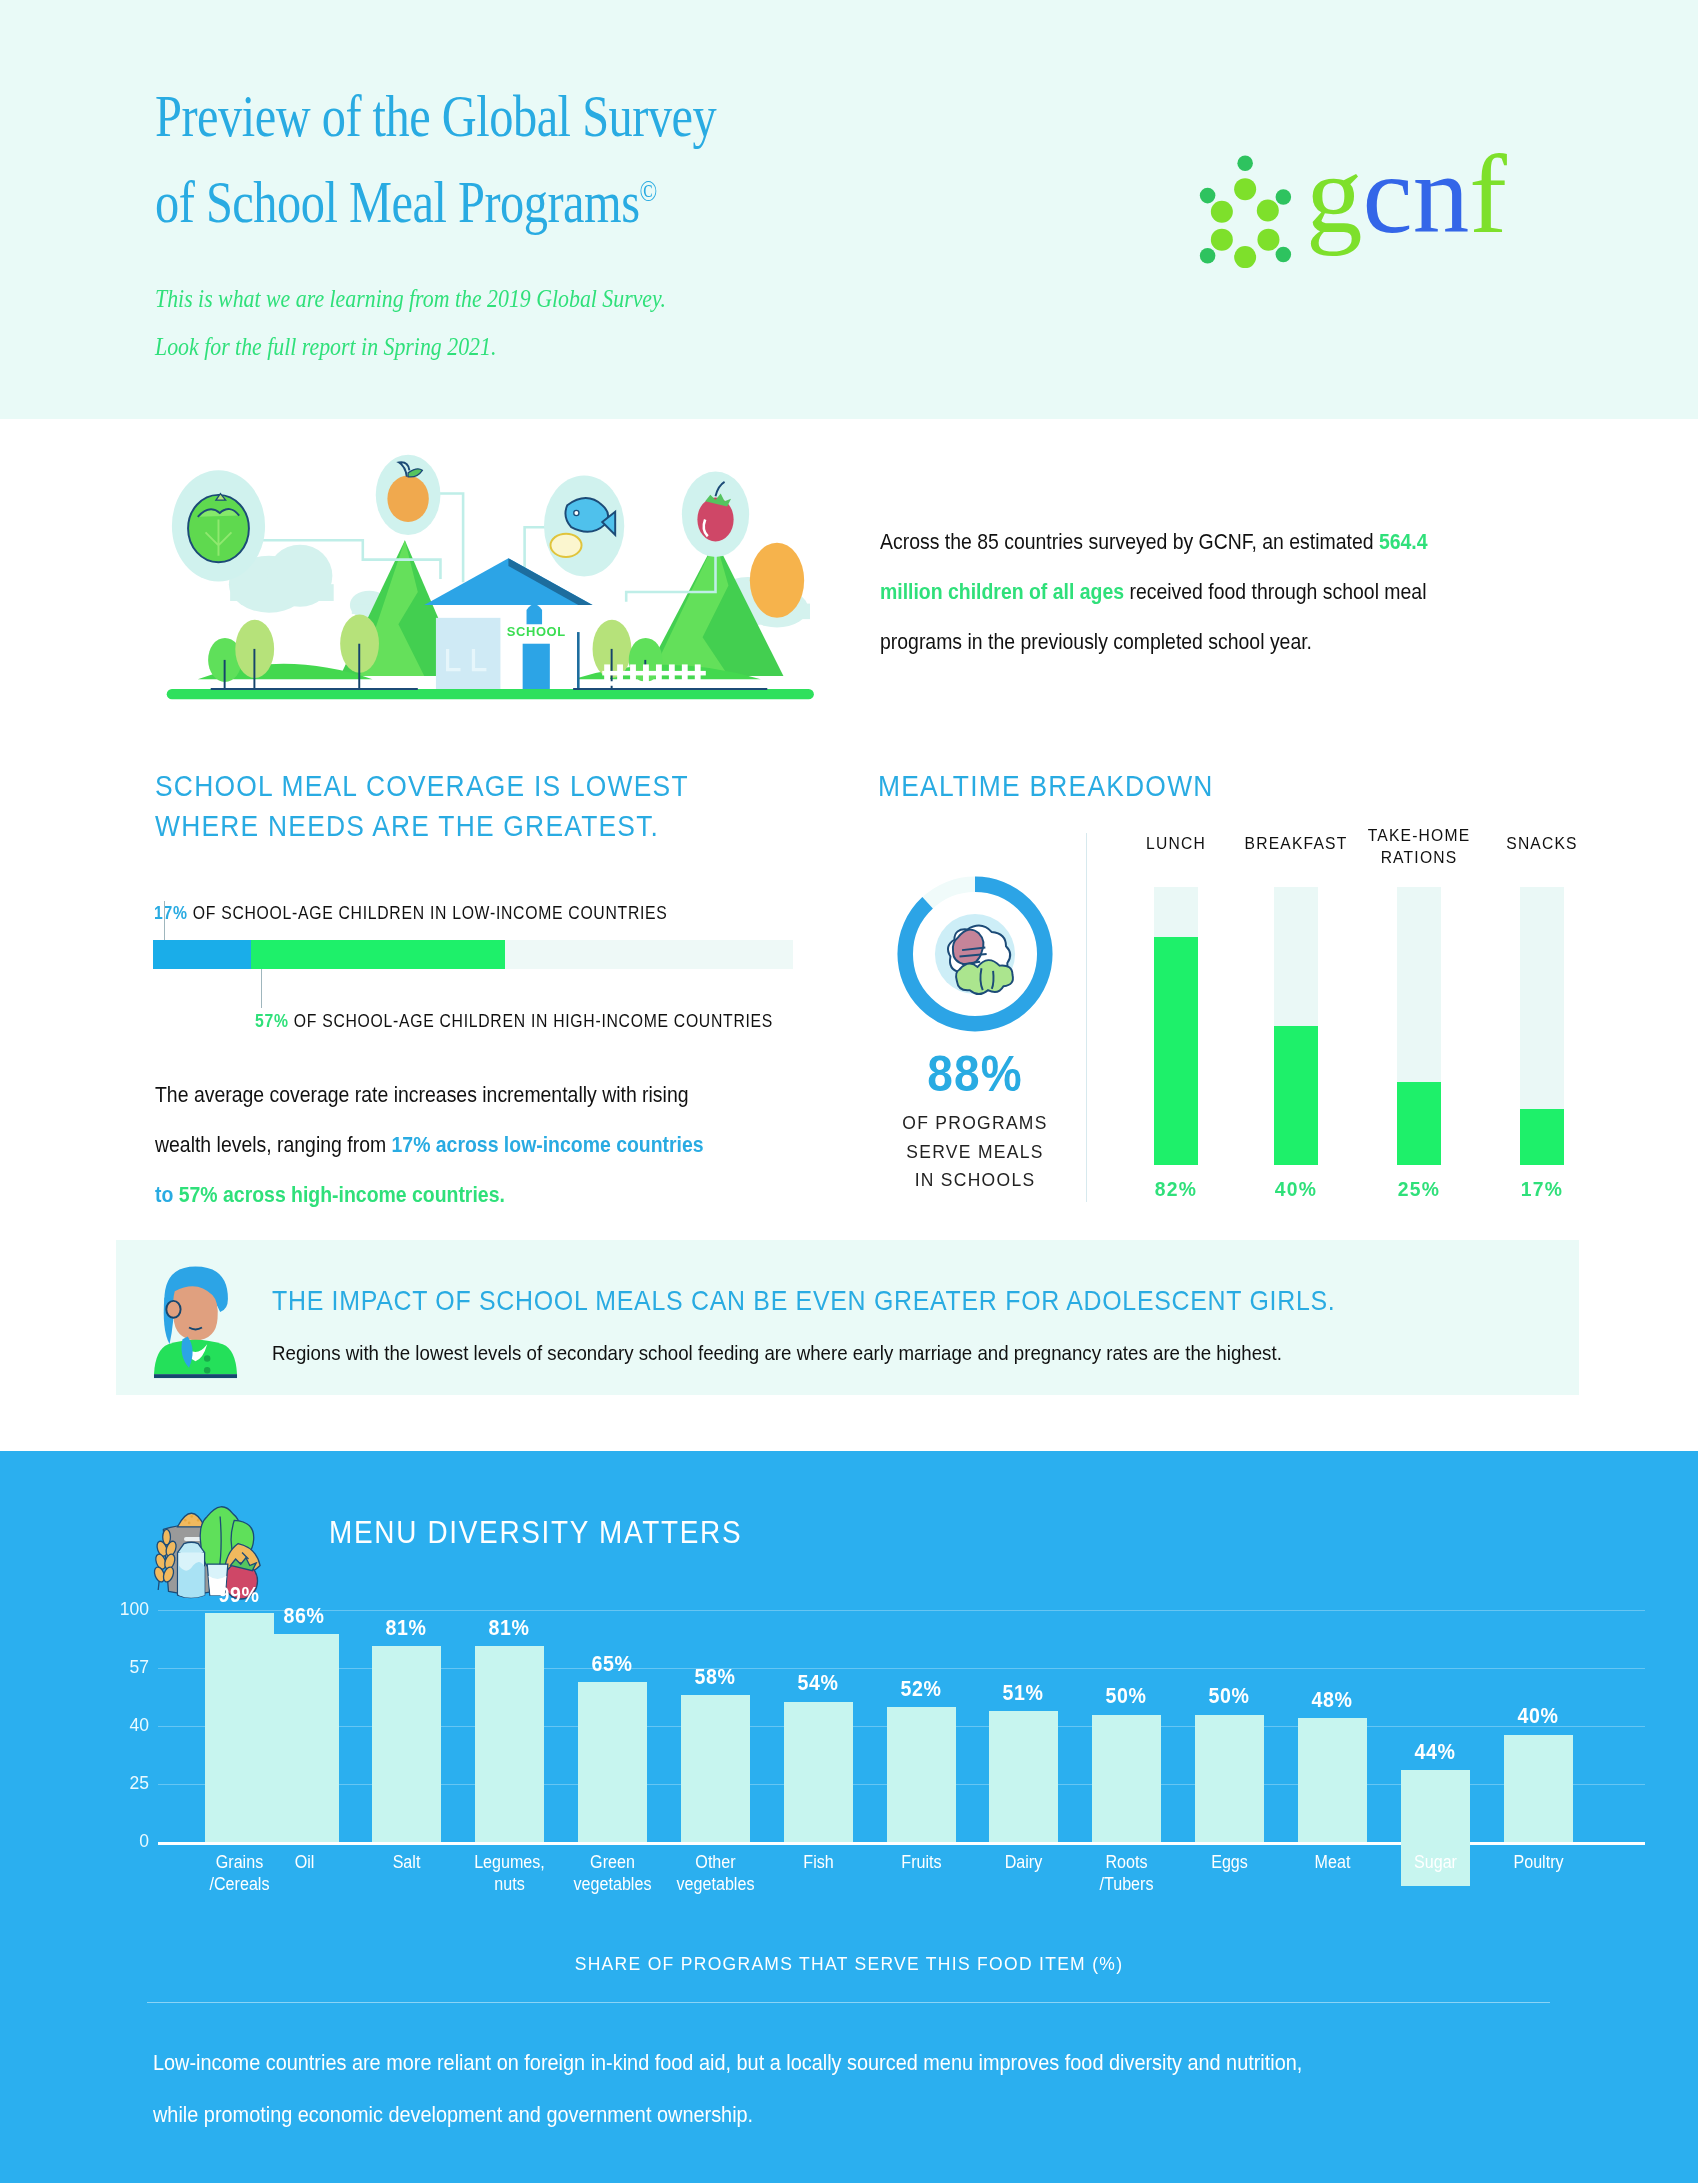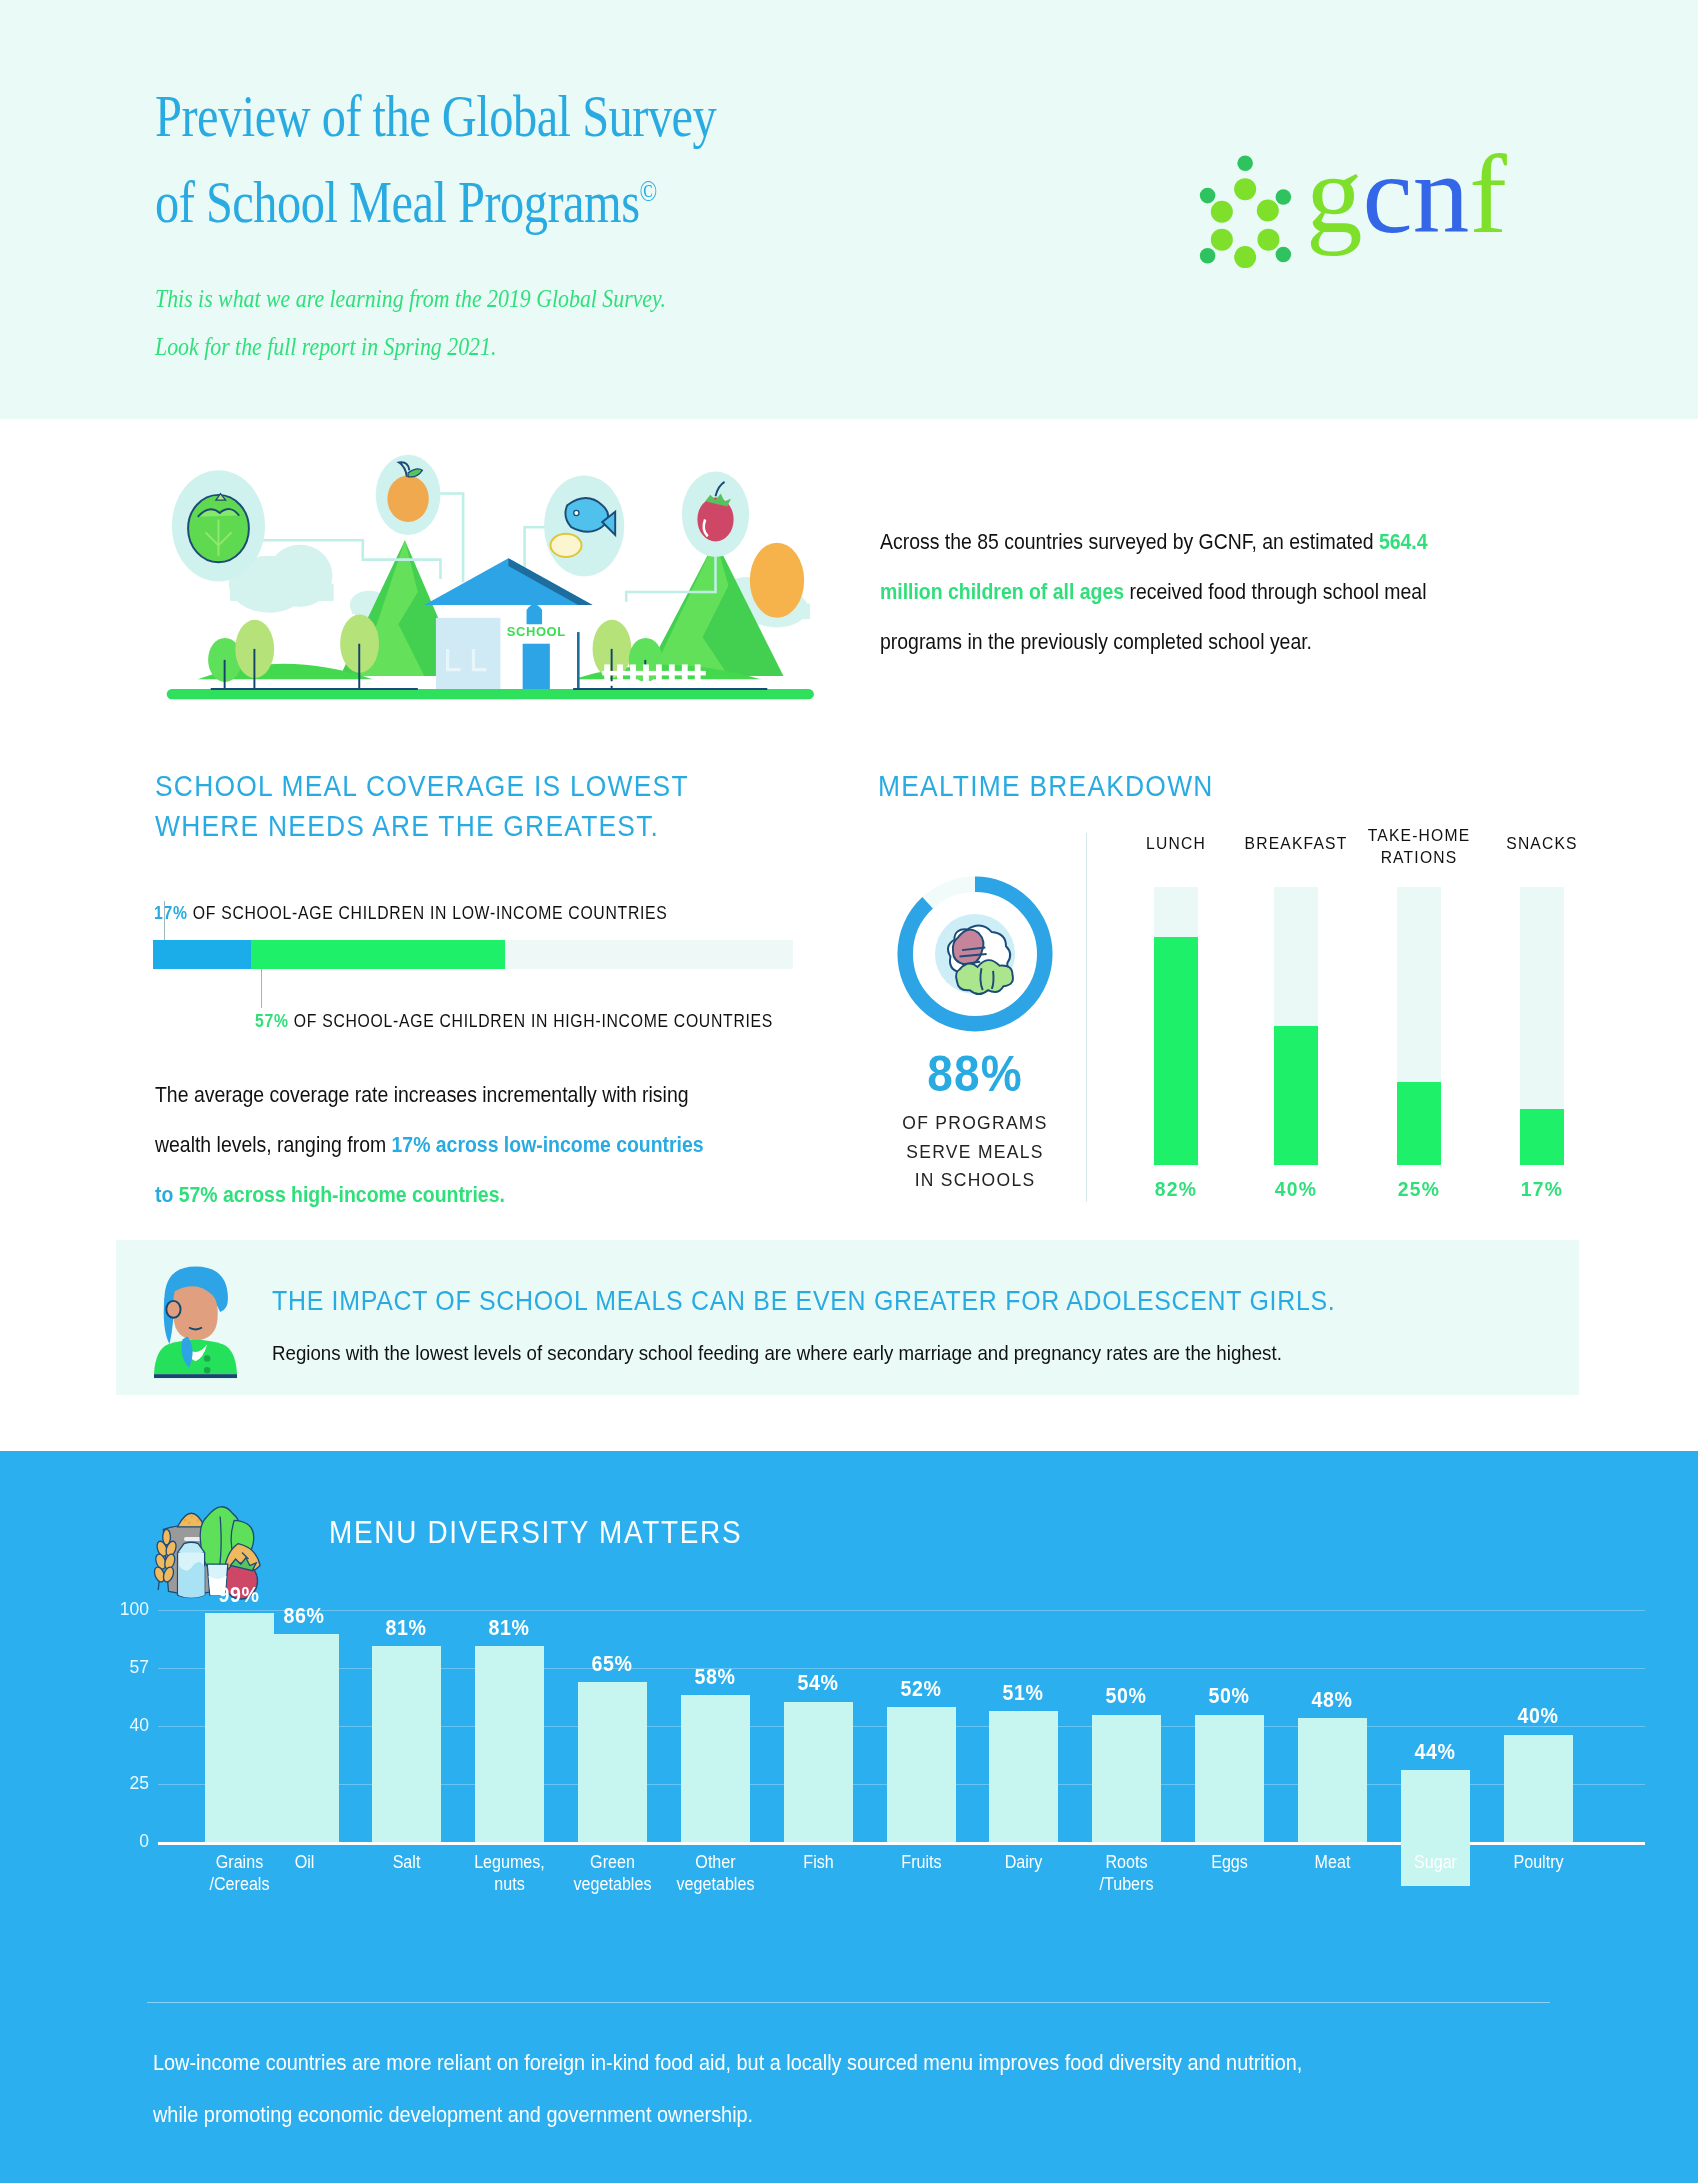--- a/index.html
+++ b/index.html
@@ -544,17 +544,18 @@
         <div class="bar-val" style="bottom: 121px; left: -23.6px;">44%</div>
         <div class="bar-cat" style="top: 241px; left: -30px;">Sugar</div>
       </div>
       <div class="bar-col" style="left: 1407px; top: 0px; height: 232px;">
         <div class="bar" style="height: 107px; left: 0px;"></div>
         <div class="bar-val" style="bottom: 113px; left: -23.6px;">40%</div>
         <div class="bar-cat" style="top: 241px; left: -30px;">Poultry</div>
       </div>
     </div>
 
+  <div class="axis-caption">SHARE OF PROGRAMS THAT SERVE THIS FOOD ITEM (%)</div>
   <div class="hr-line"></div>
   <div class="closing">Low-income countries are more reliant on foreign in-kind food aid, but a locally sourced menu improves food diversity and nutrition, while promoting economic development and government ownership.</div>
 
 </div>
 
 
 </body></html>

